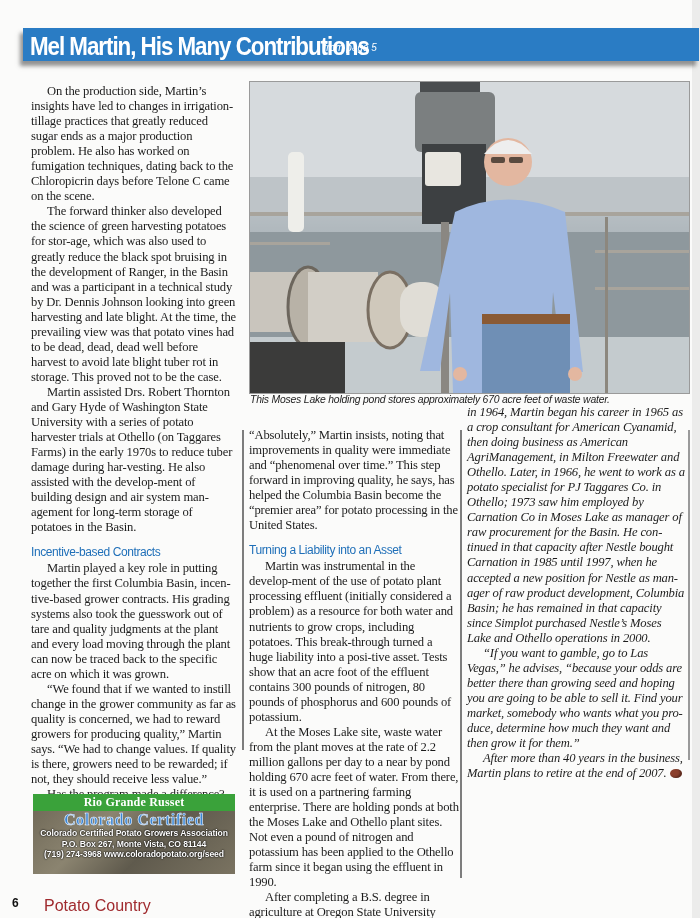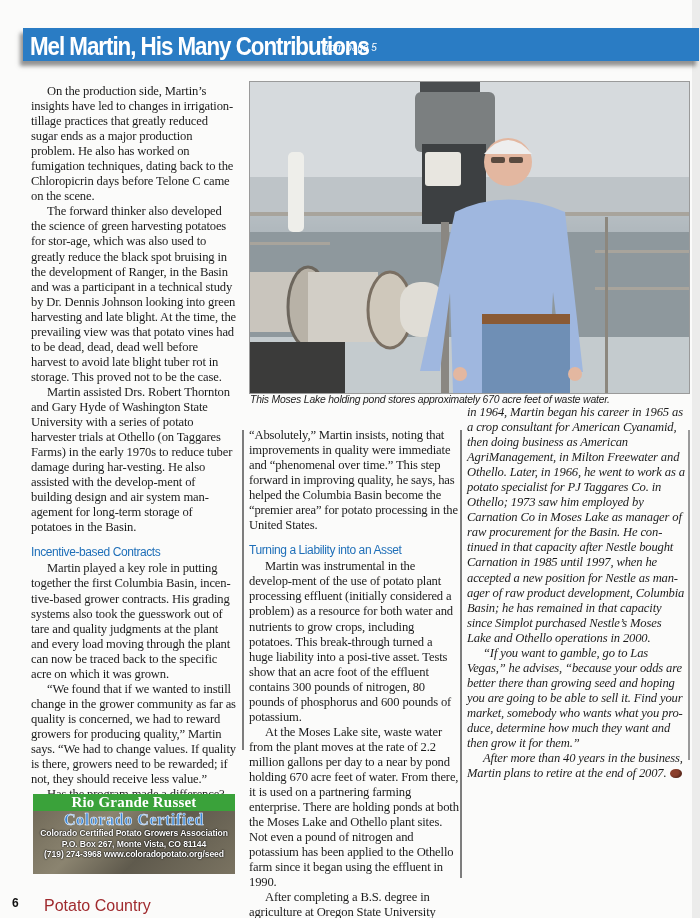--- a/index.html
+++ b/index.html
@@ -55,21 +55,21 @@
     letter-spacing:-0.2px;
   }
 
   .ad {
     position:absolute; left:33px; top:794px; width:202px; height:80px; overflow:hidden;
     background:linear-gradient(135deg,#6d6655 0%,#8b8470 35%,#5f5a4d 60%,#7a7361 100%);
     font-family:"Liberation Sans", sans-serif; text-align:center; color:#fff;
   }
   .ad .head {
     background:#3aa23a; height:17px; line-height:17px;
-    font-family:"Liberation Serif", serif; font-weight:bold; font-size:15px; letter-spacing:0.2px;
+    font-family:"Liberation Serif", serif; font-weight:bold; font-size:12px; letter-spacing:0.2px;
   }
   .ad .l2 {
     font-family:"Liberation Serif", serif; font-size:16px; font-weight:bold; line-height:17px;
     color:#3b87d6; -webkit-text-stroke:0.6px #e8f2ff; letter-spacing:0.6px;
   }
   .ad .l3 {
     font-family:"Liberation Serif", serif; font-size:13.5px; font-weight:bold; line-height:14px;
     color:#3b87d6; -webkit-text-stroke:0.5px #e8f2ff; letter-spacing:0.6px;
   }
   .ad .l4, .ad .l5, .ad .l6 {

